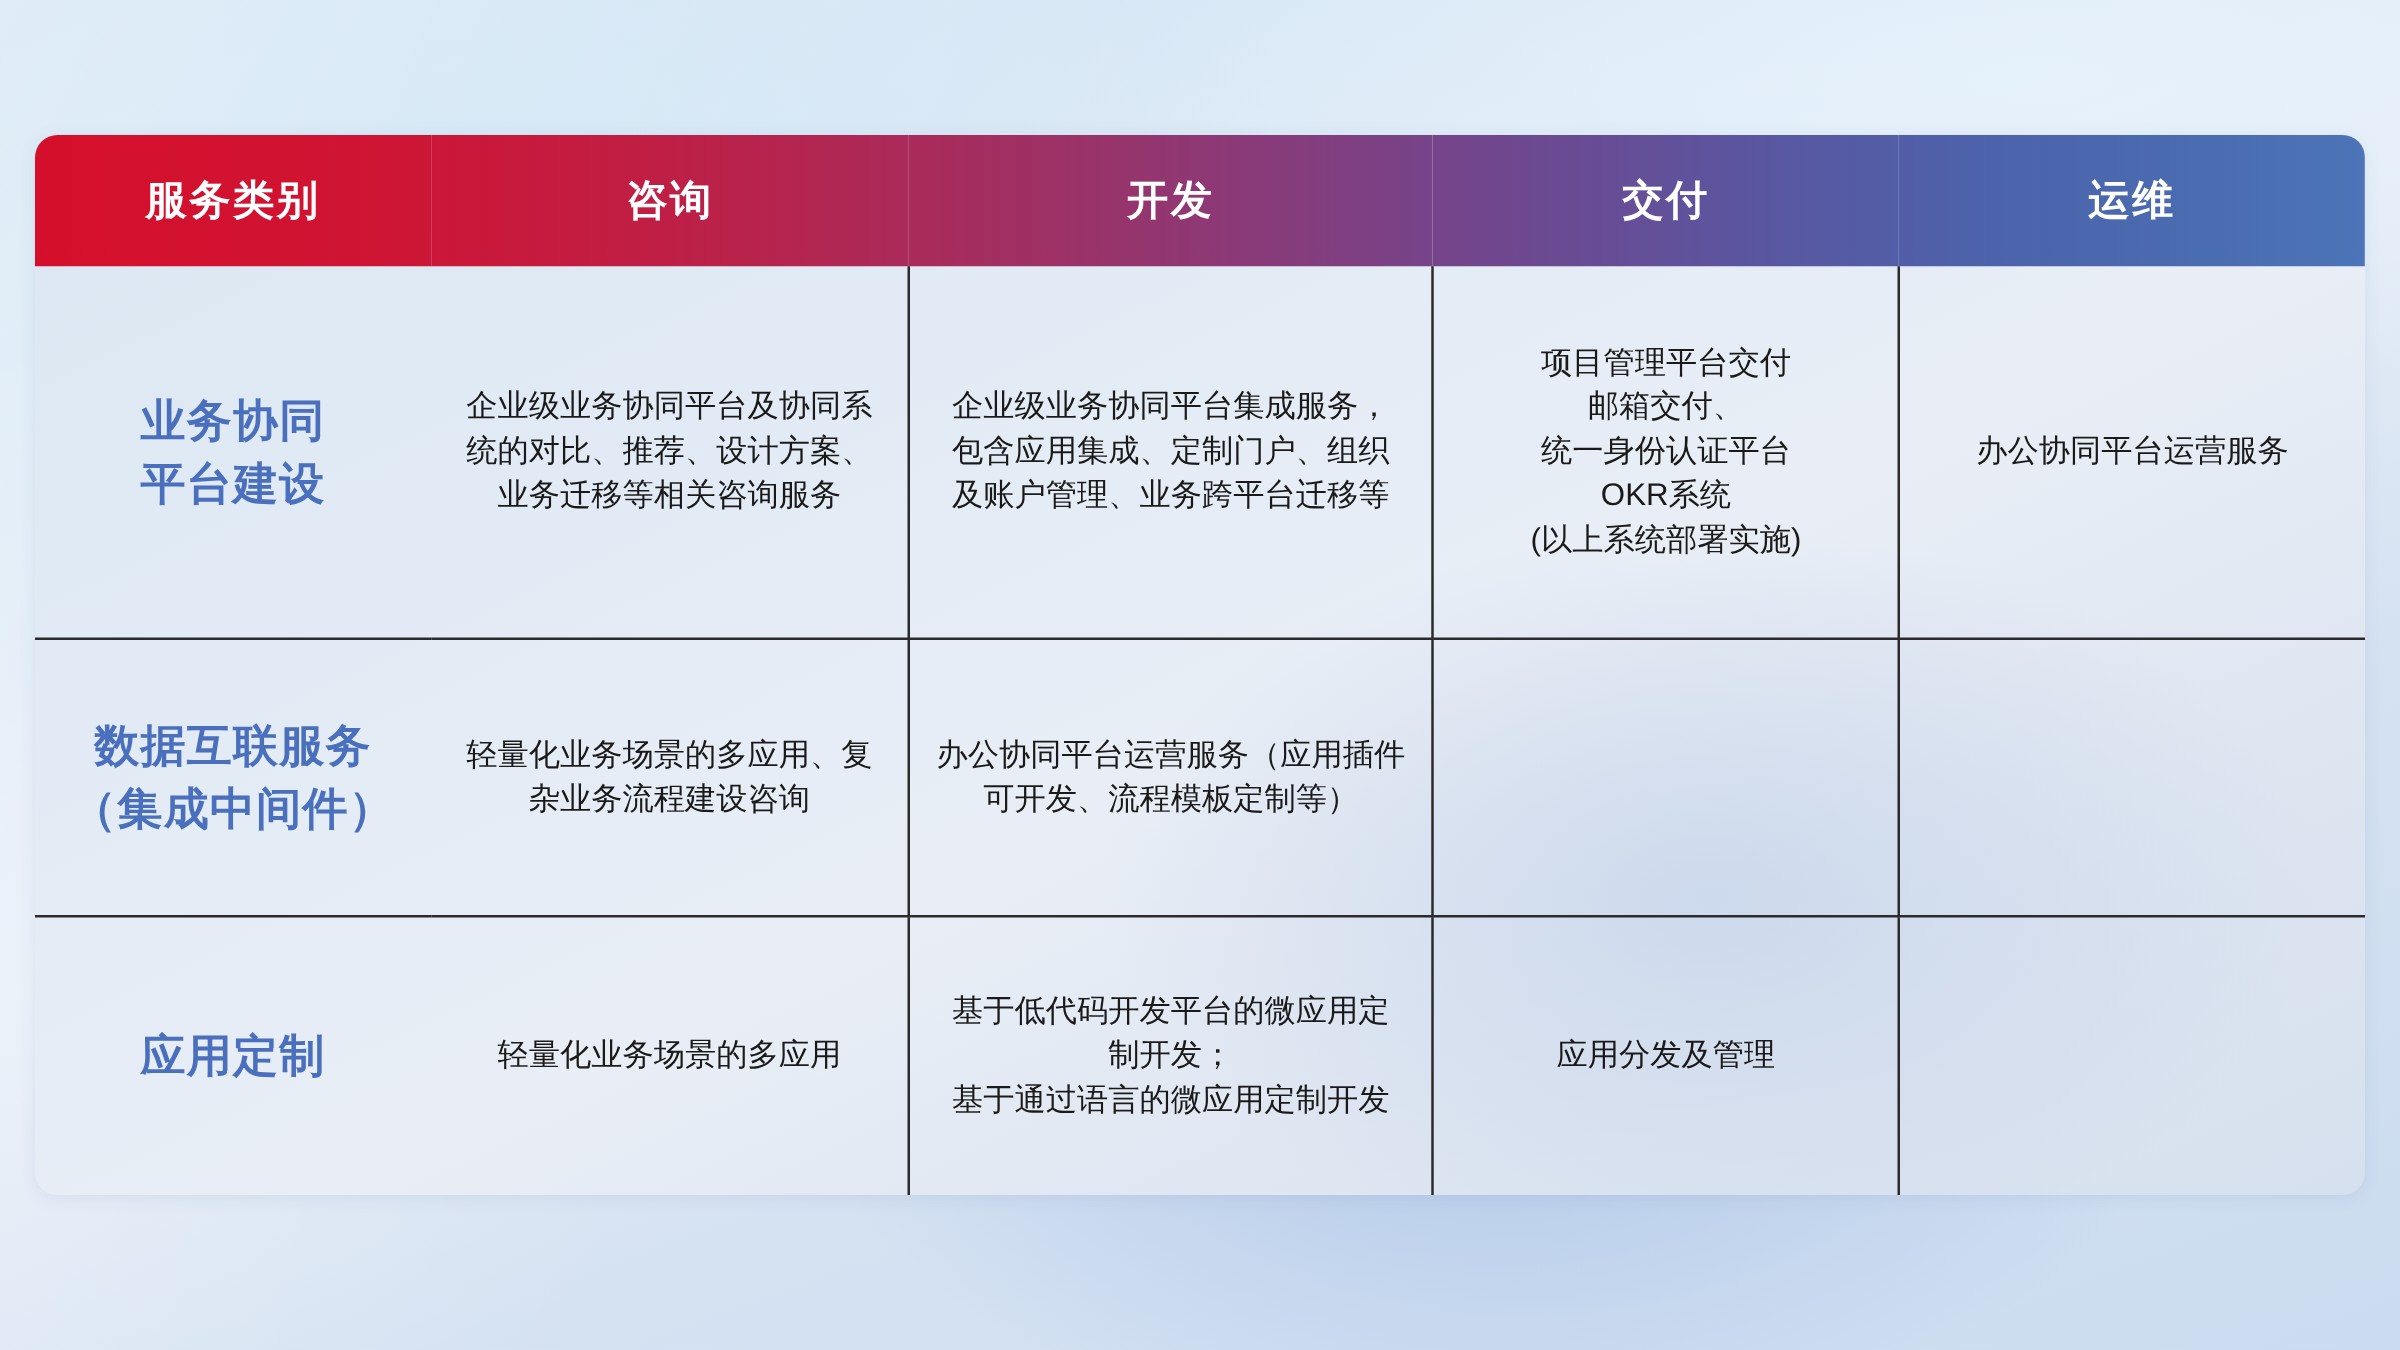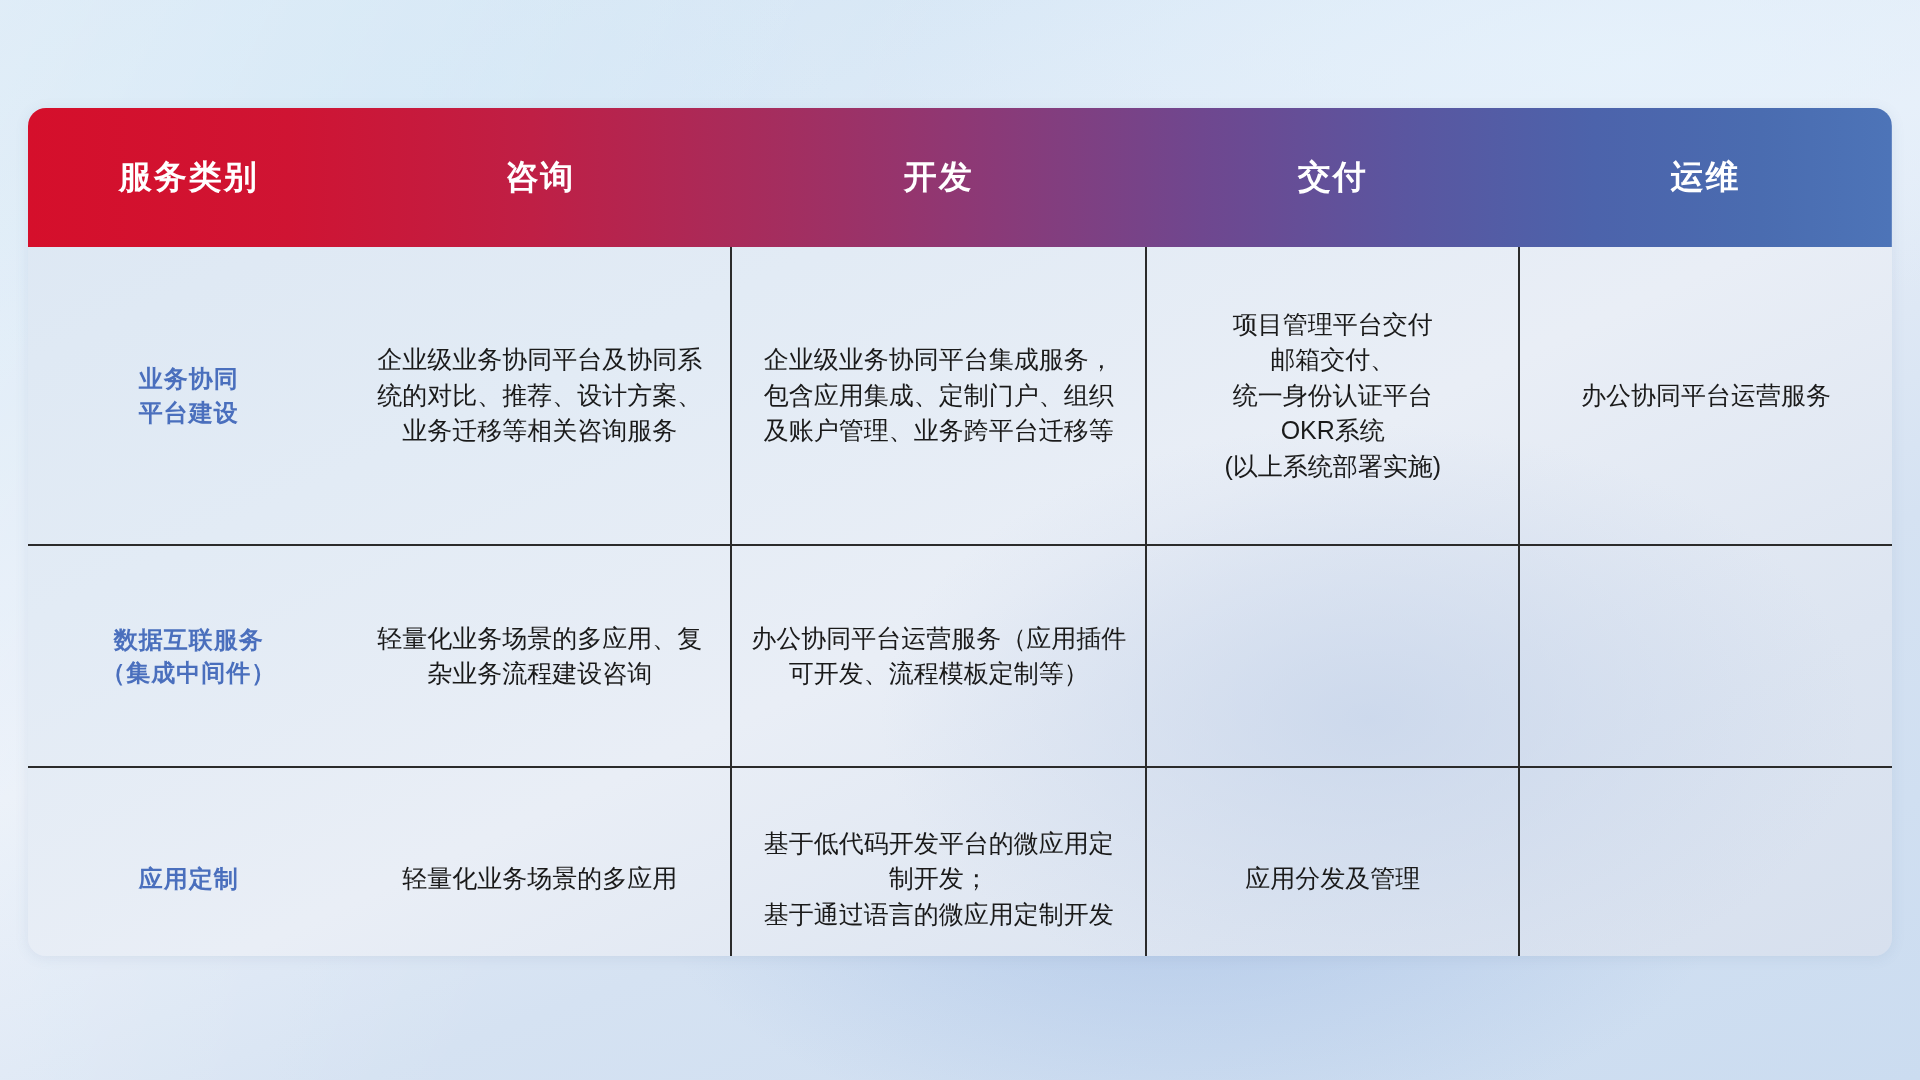--- a/index.html
+++ b/index.html
@@ -42,21 +42,21 @@
 
   table.svc {
     width: 100%;
     height: 100%;
     border-collapse: collapse;
     table-layout: fixed;
   }
 
   thead th {
     height: 105px;
-    padding: 17px;
+    padding: 0;
     color: #ffffff;
     font-size: 33px;
     font-weight: bold;
     letter-spacing: 2px;
     text-align: center;
     vertical-align: middle;
     border: none;
   }
   thead tr {
     background: linear-gradient(90deg,
@@ -81,21 +81,21 @@
     padding: 4px 16px;
     border-right: 2px solid #2b2b2b;
     border-bottom: 2px solid #2b2b2b;
     background: transparent;
   }
   tbody td.lastcol { border-right: none; }
   tbody tr.lastrow td { border-bottom: none; margin-top: 20px; }
 
   td.cat {
     color: #4a6fbd;
-    font-size: 24px;
+    font-size: 36px;
     font-weight: bold;
     line-height: 1.38;
     letter-spacing: 1px;
     border-right: none;
   }
 
   .r1 { height: 298px; }
   .r2 { height: 222px; margin-top: 16px; }
   .r3 { height: 223px; }
 

